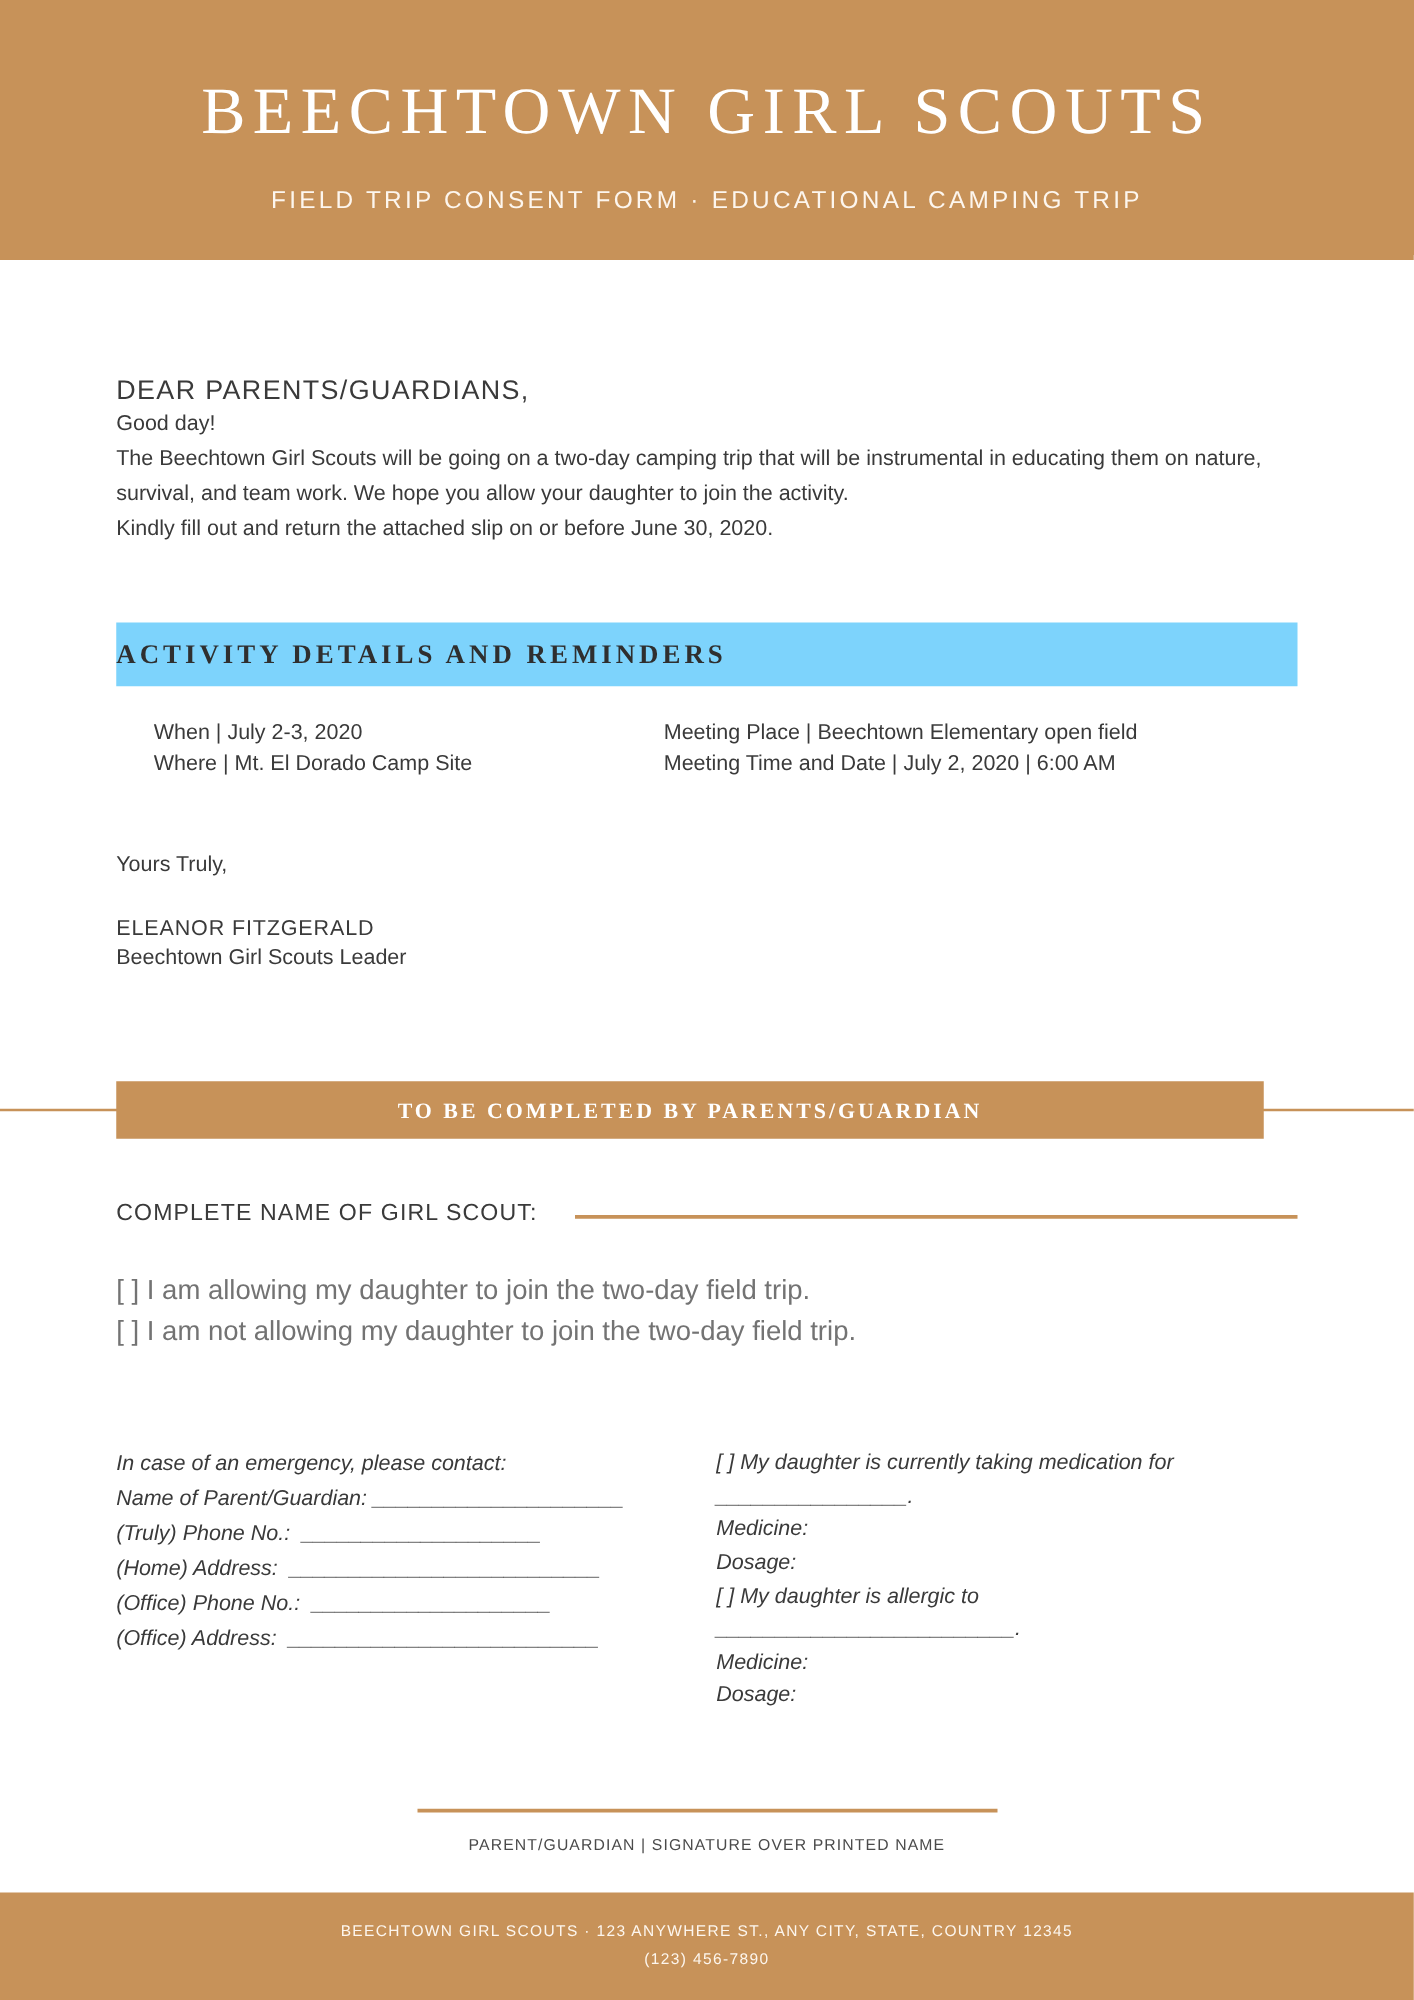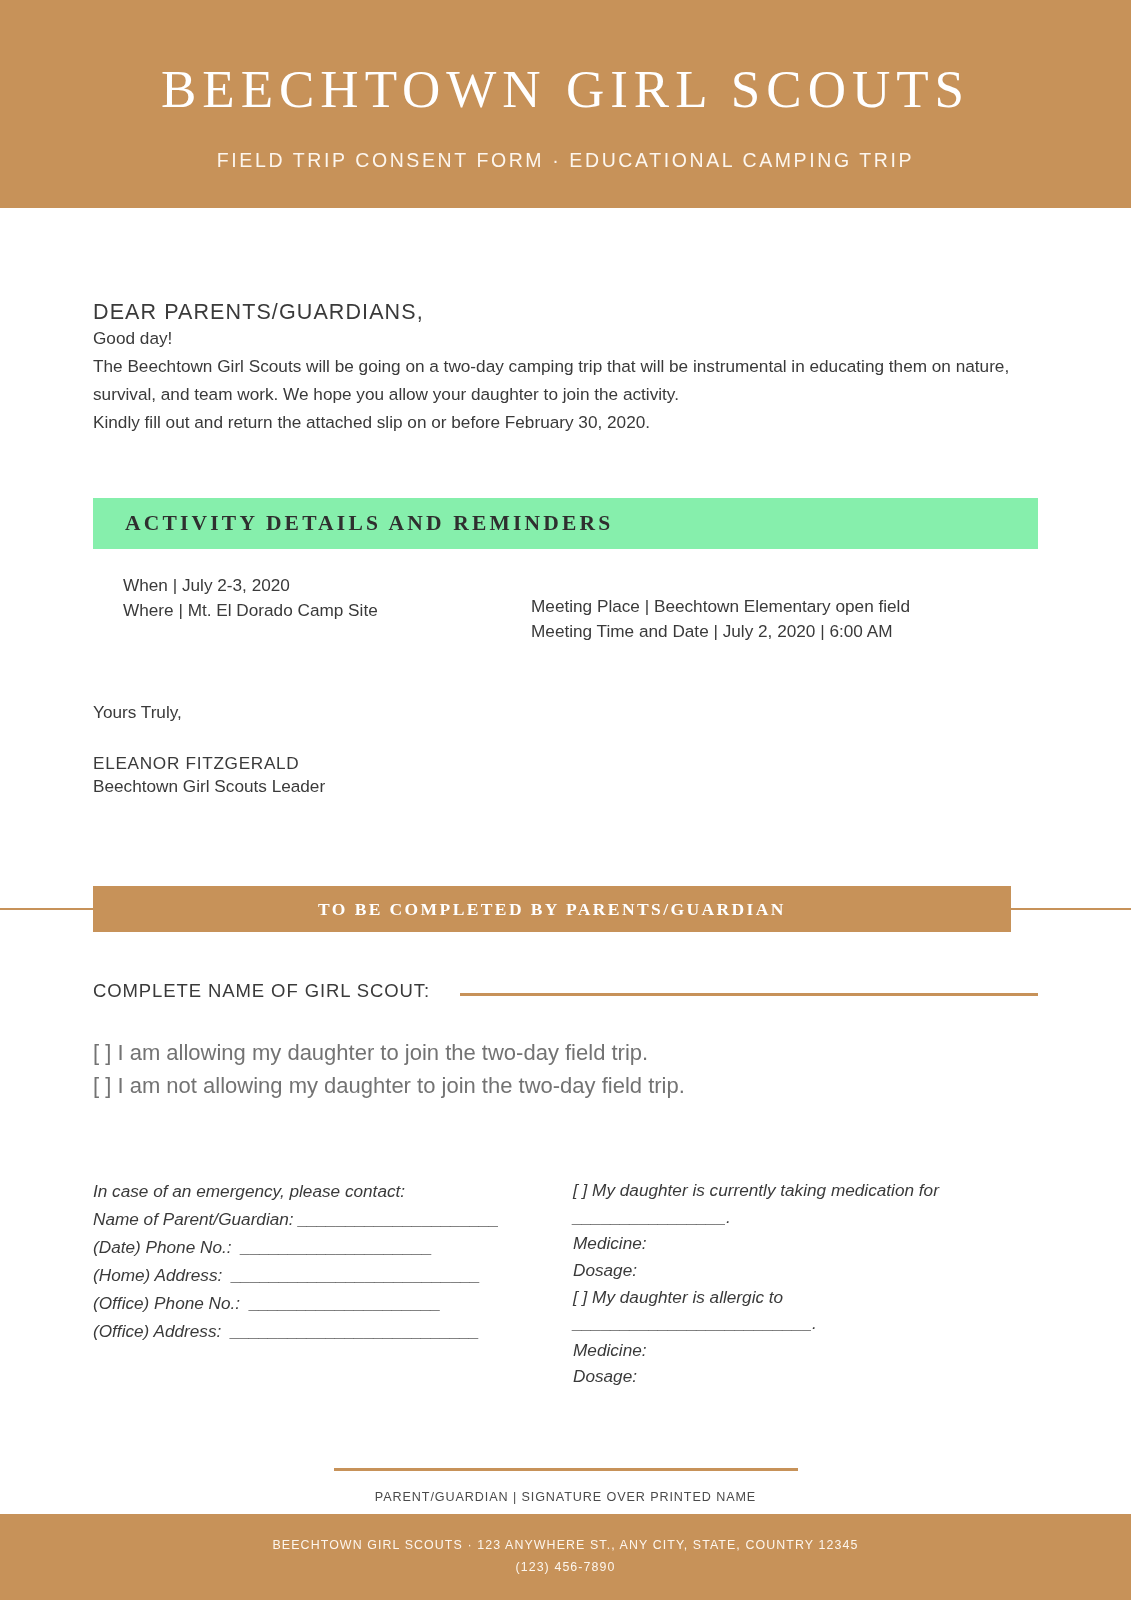--- a/index.html
+++ b/index.html
@@ -67,43 +67,42 @@
     color: #3a3a3a;
     margin: 0;
   }
   .p1 { margin-top: 30px; }
   .p2 { margin-top: 27px; width: 930px; }
   .p3 { margin-top: 27px; }
 
   
   .activity-band {
     margin-top: 62px;
-    background: #86efac;
+    background: #7dd3fc;
     height: 51px;
     display: flex;
     align-items: center;
-    padding-left: 32px;
     box-sizing: border-box;
   }
   .activity-band-title {
     font-family: "Liberation Serif", serif;
     font-size: 21.5px;
     letter-spacing: 3.2px;
     color: #2f2f2f;
     font-weight: bold;
   }
   .activity-grid {
     margin-top: 24px;
     display: flex;
     padding-left: 30px;
     box-sizing: border-box;
   }
   .activity-col { font-size: 17.2px; line-height: 1.42; color: #3a3a3a; }
   .activity-col.left { width: 408px; }
-  .activity-col.right { flex: 1; margin-top: 21px; }
+  .activity-col.right { flex: 1; }
 
   
   .signoff { margin-top: 57px; }
   .signoff-line { font-size: 17.2px; line-height: 1.45; color: #3a3a3a; }
   .signoff-name {
     margin-top: 28px;
     font-size: 17.2px;
     letter-spacing: 0.7px;
     color: #3a3a3a;
   }
@@ -235,21 +234,21 @@
   <div class="header">
     <div class="header-title">BEECHTOWN GIRL SCOUTS</div>
     <div class="header-sub">FIELD TRIP CONSENT FORM · EDUCATIONAL CAMPING TRIP</div>
   </div>
 
   <div class="body-wrap">
 
     <div class="salutation">DEAR PARENTS/GUARDIANS,</div>
     <p class="para p1">Good day!</p>
     <p class="para p2">The Beechtown Girl Scouts will be going on a two-day camping trip that will be instrumental in educating them on nature, survival, and team work. We hope you allow your daughter to join the activity.</p>
-    <p class="para p3">Kindly fill out and return the attached slip on or before February 30, 2020.</p>
+    <p class="para p3">Kindly fill out and return the attached slip on or before June 30, 2020.</p>
 
     <div class="activity-band">
       <div class="activity-band-title">ACTIVITY DETAILS AND REMINDERS</div>
     </div>
 
     <div class="activity-grid">
       <div class="activity-col left">
         <div>When | July 2-3, 2020</div>
         <div>Where | Mt. El Dorado Camp Site</div>
       </div>
@@ -282,21 +281,21 @@
 
     <div class="check-block">
       <div class="check-line">[ ] I am allowing my daughter to join the two-day field trip.</div>
       <div class="check-line">[ ] I am not allowing my daughter to join the two-day field trip.</div>
     </div>
 
     <div class="emergency">
       <div class="em-left">
         <div class="em-line">In case of an emergency, please contact:</div>
         <div class="em-line">Name of Parent/Guardian: _____________________</div>
-        <div class="em-line">(Date) Phone No.:  ____________________</div>
+        <div class="em-line">(Truly) Phone No.:  ____________________</div>
         <div class="em-line">(Home) Address:  __________________________</div>
         <div class="em-line">(Office) Phone No.:  ____________________</div>
         <div class="em-line">(Office) Address:  __________________________</div>
       </div>
       <div class="em-right">
         <div class="em-line">[ ] My daughter is currently taking medication for</div>
         <div class="em-line">________________.</div>
         <div class="em-line">Medicine:</div>
         <div class="em-line">Dosage:</div>
         <div class="em-line">[ ] My daughter is allergic to</div>

